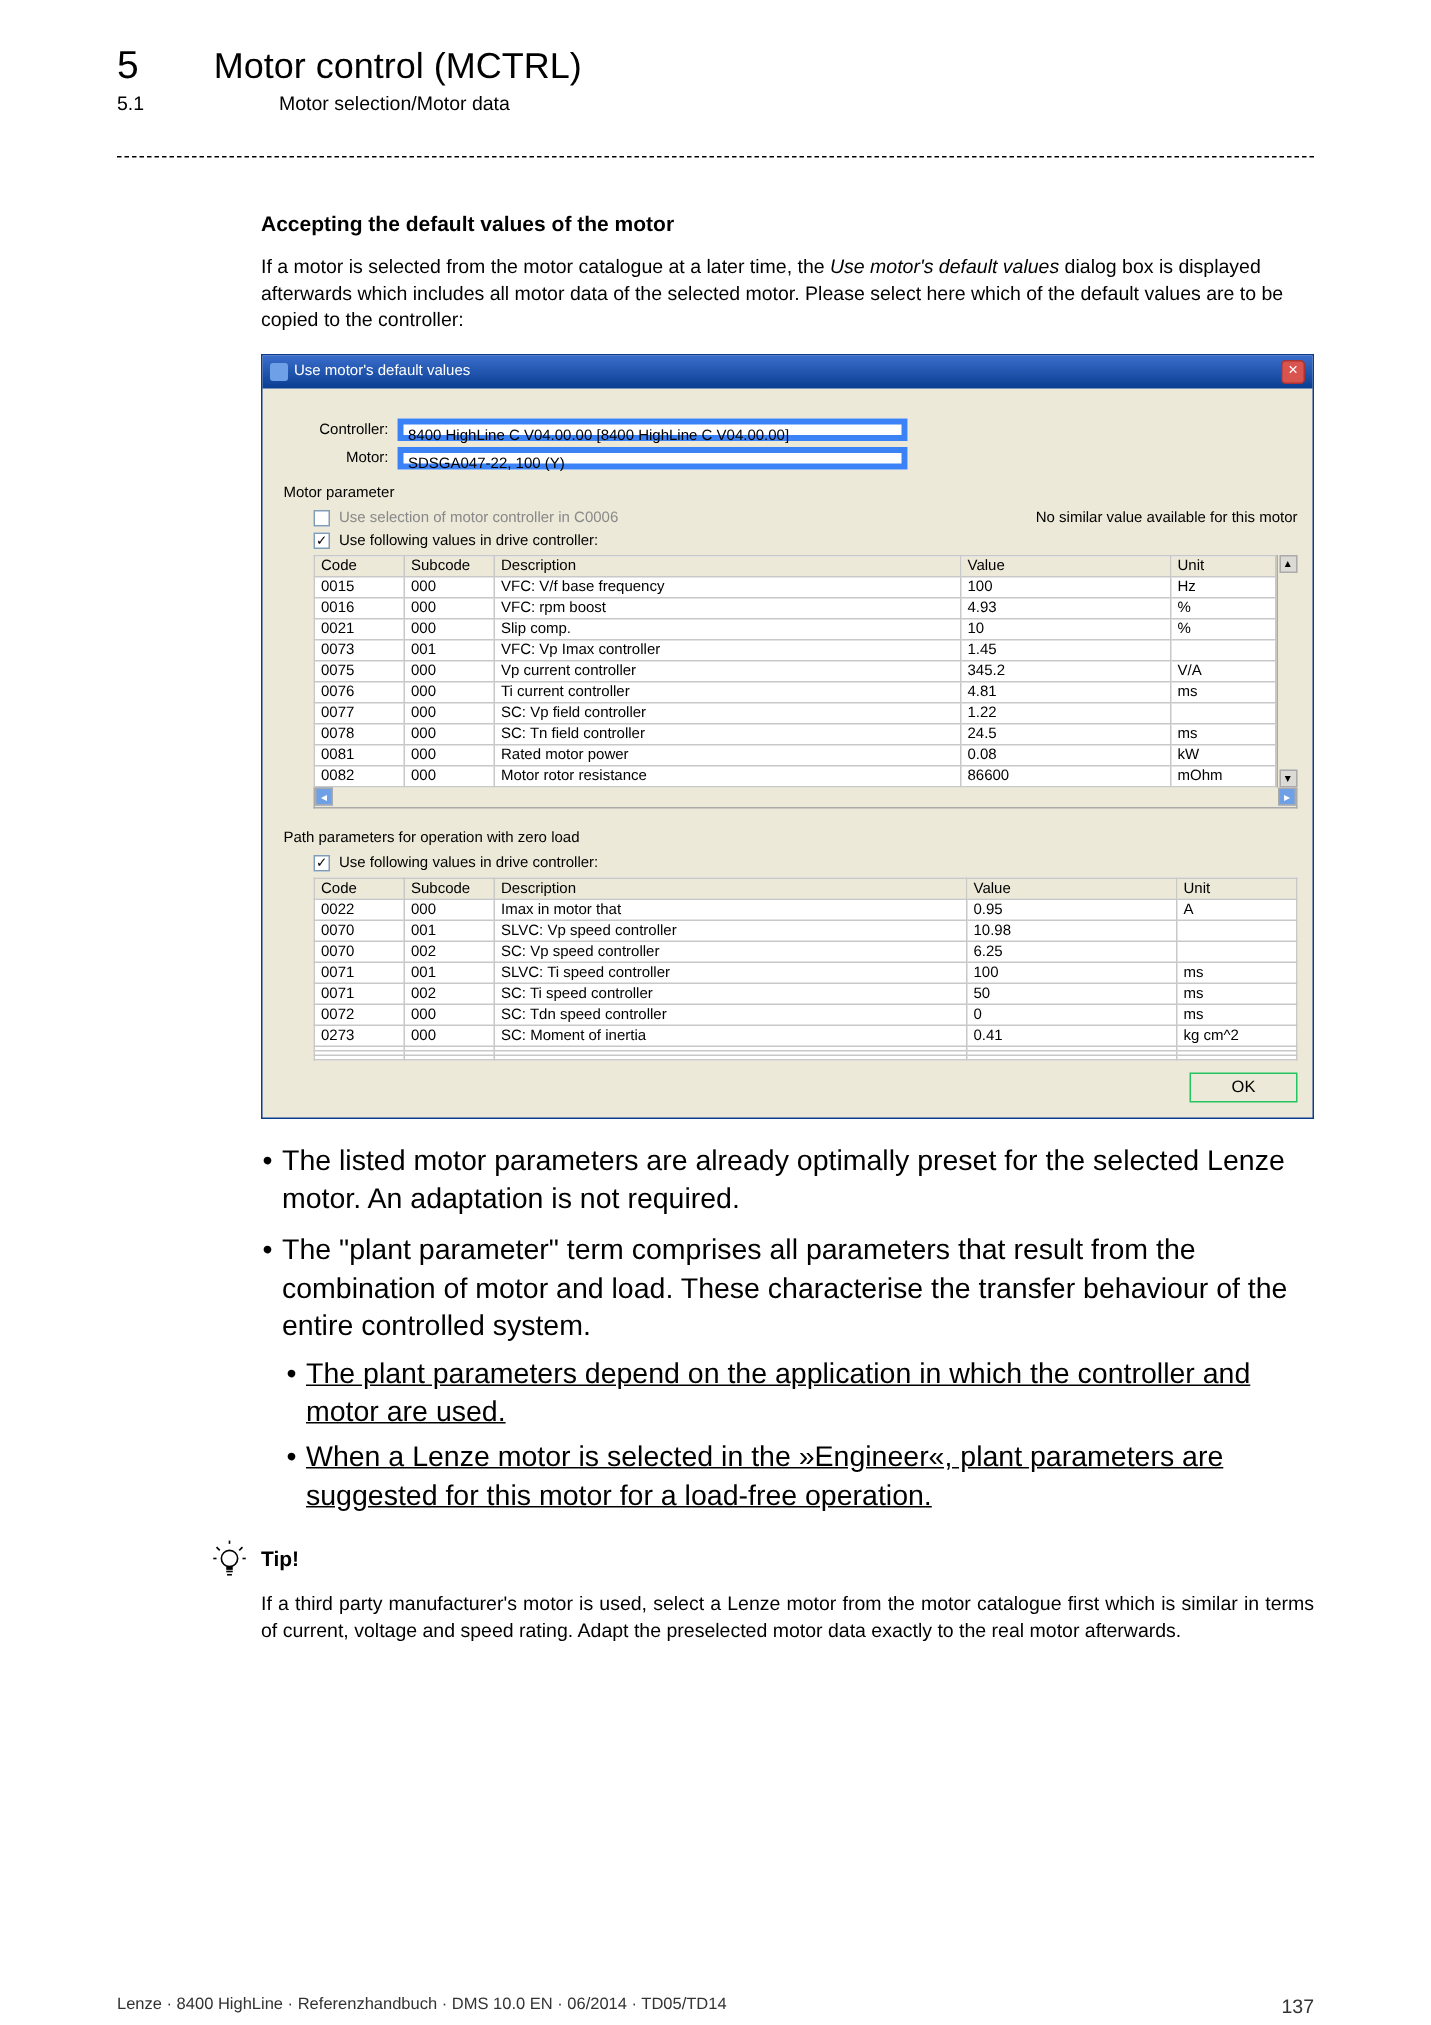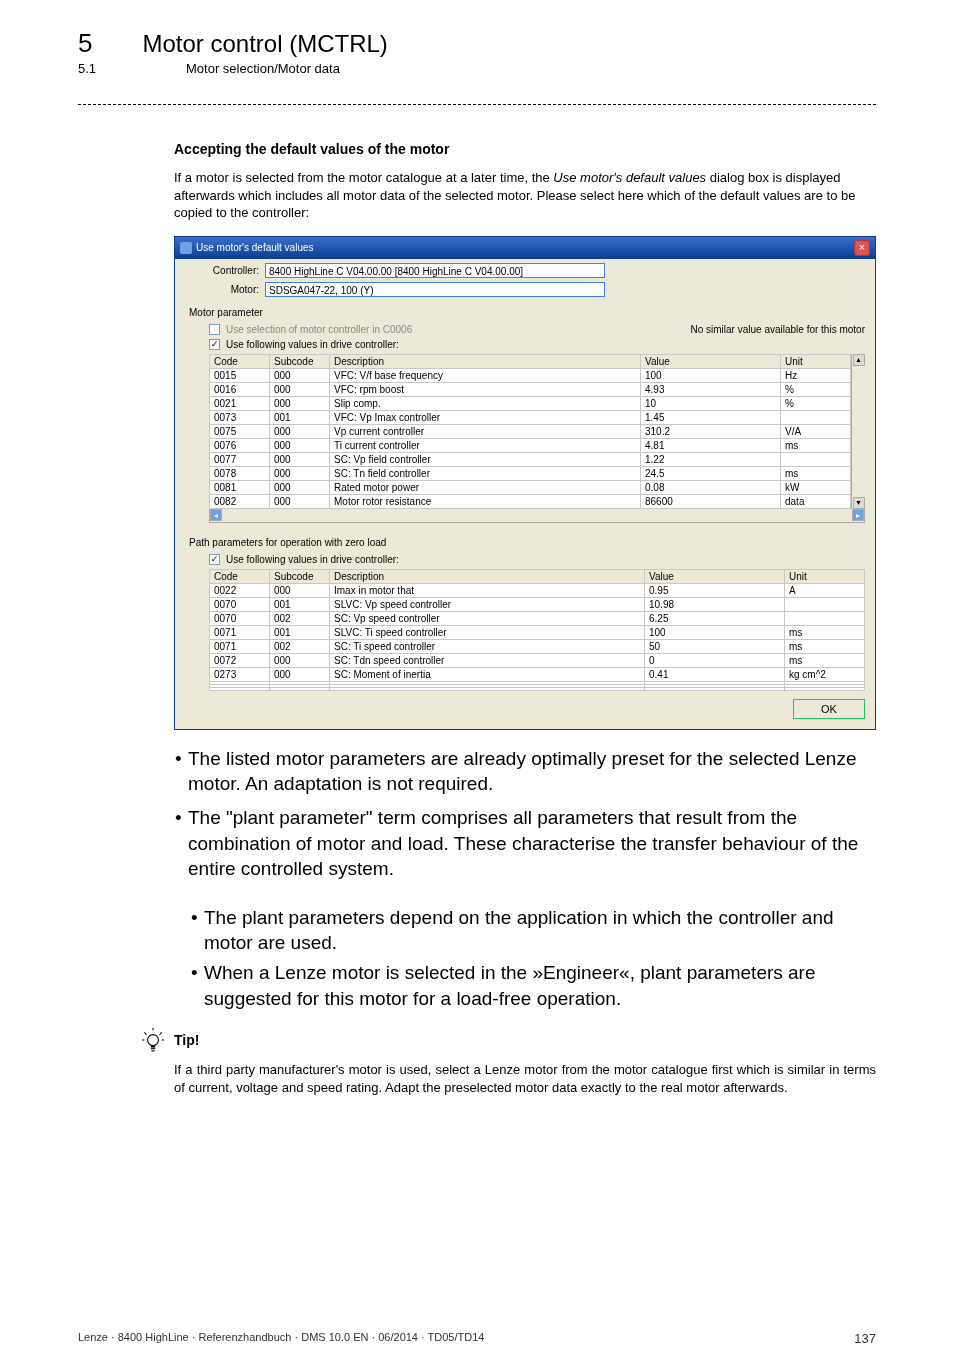--- a/index.html
+++ b/index.html
@@ -55,25 +55,25 @@
     justify-content: space-between;
   }
   .dialog-titlebar .tb-left { display:flex; align-items:center; gap:4px; }
   .dialog-titlebar .tb-left .tb-icon {
     width:12px; height:12px; background:#6ea0e8; border-radius:2px; display:inline-block;
   }
   .dialog-close {
     width:16px; height:16px; background:#d9534f; border:1px solid #a33; border-radius:3px;
     color:#fff; display:flex; align-items:center; justify-content:center; font-size:11px; line-height:1;
   }
-  .dialog-body { padding: 4px 10px 10px 34px; }
+  .dialog-body { padding: 20px 10px 10px 34px; }
   .frow { display:flex; align-items:center; margin-bottom:4px; }
   .frow .lbl { width:56px; text-align:right; padding-right:6px; }
   .frow .inp {
-    flex:1; max-width:340px; background:#fff; border:1px solid #3b82f6; padding:1px 3px; height:15px; line-height:13px;
+    flex:1; max-width:340px; background:#fff; border:4px solid #3b82f6; padding:1px 3px; height:15px; line-height:13px;
   }
   .section-label { margin: 10px 0 6px -20px; }
   .cb-row { display:flex; align-items:center; gap:6px; margin: 4px 0; }
   .cb { width:11px; height:11px; border:1px solid #7f9db9; background:#fff; display:inline-flex; align-items:center; justify-content:center; font-size:9px; line-height:1; }
   .cb.disabled { color:#888; }
   .side-note { margin-left:auto; padding-left:12px; color:#000; }
   table.ptable {
     width: 100%;
     border-collapse: collapse;
     background:#fff;
@@ -103,21 +103,21 @@
   .hscroll .arrow.left { background:#6ea0e8; color:#fff; }
   .hscroll .arrow.right { background:#6ea0e8; color:#fff; }
   .btn-ok {
     float:right; margin-top:8px; width:72px; height:20px;
     background:#ece9d8; border:1px solid #22c55e; font-size:11px;
   }
   .clearfix::after { content:""; display:block; clear:both; }
   ul.bullets { font-size:19px; line-height:1.35; padding-left:14px; margin:0 0 10px 0; }
   ul.bullets > li { margin-bottom:8px; list-style:none; position:relative; padding-left:0; }
   ul.bullets > li::before { content:"•"; position:absolute; left:-13px; }
-  ul.bullets ul { padding-left:16px; margin-top:23px; }
+  ul.bullets ul { padding-left:16px; margin-top:6px;text-decoration:underline; }
   ul.bullets ul li { list-style:none; position:relative; margin-bottom:4px; }
   ul.bullets ul li::before { content:"•"; position:absolute; left:-13px; }
   .tip-row { display:flex; align-items:flex-start; gap:8px; margin:16px 0 8px -34px; }
   .tip-icon {
     width:26px; height:26px; display:flex; align-items:center; justify-content:center;
   }
   .tip-icon svg { width:26px; height:26px; }
   .tip-label { font-weight:bold; font-size:14px; margin-top:5px; }
   .tip-text { font-size:13px; line-height:1.35; text-align:justify; margin:0 0 14px 0; }
   .footer {
@@ -223,21 +223,21 @@
                   <td>0073</td>
                   <td>001</td>
                   <td>VFC: Vp Imax controller</td>
                   <td>1.45</td>
                   <td></td>
                 </tr>
                 <tr>
                   <td>0075</td>
                   <td>000</td>
                   <td>Vp current controller</td>
-                  <td>310.2</td>
+                  <td>345.2</td>
                   <td>V/A</td>
                 </tr>
                 <tr>
                   <td>0076</td>
                   <td>000</td>
                   <td>Ti current controller</td>
                   <td>4.81</td>
                   <td>ms</td>
                 </tr>
                 <tr>
@@ -259,21 +259,21 @@
                   <td>000</td>
                   <td>Rated motor power</td>
                   <td>0.08</td>
                   <td>kW</td>
                 </tr>
                 <tr>
                   <td>0082</td>
                   <td>000</td>
                   <td>Motor rotor resistance</td>
                   <td>86600</td>
-                  <td>data</td>
+                  <td>mOhm</td>
                 </tr>
               </tbody>
           </table>
           <div class="vscroll">
             <span class="arrow">▴</span>
             <span class="arrow">▾</span>
           </div>
           <div class="hscroll">
             <span class="arrow left">◂</span>
             <span class="arrow right">▸</span>

